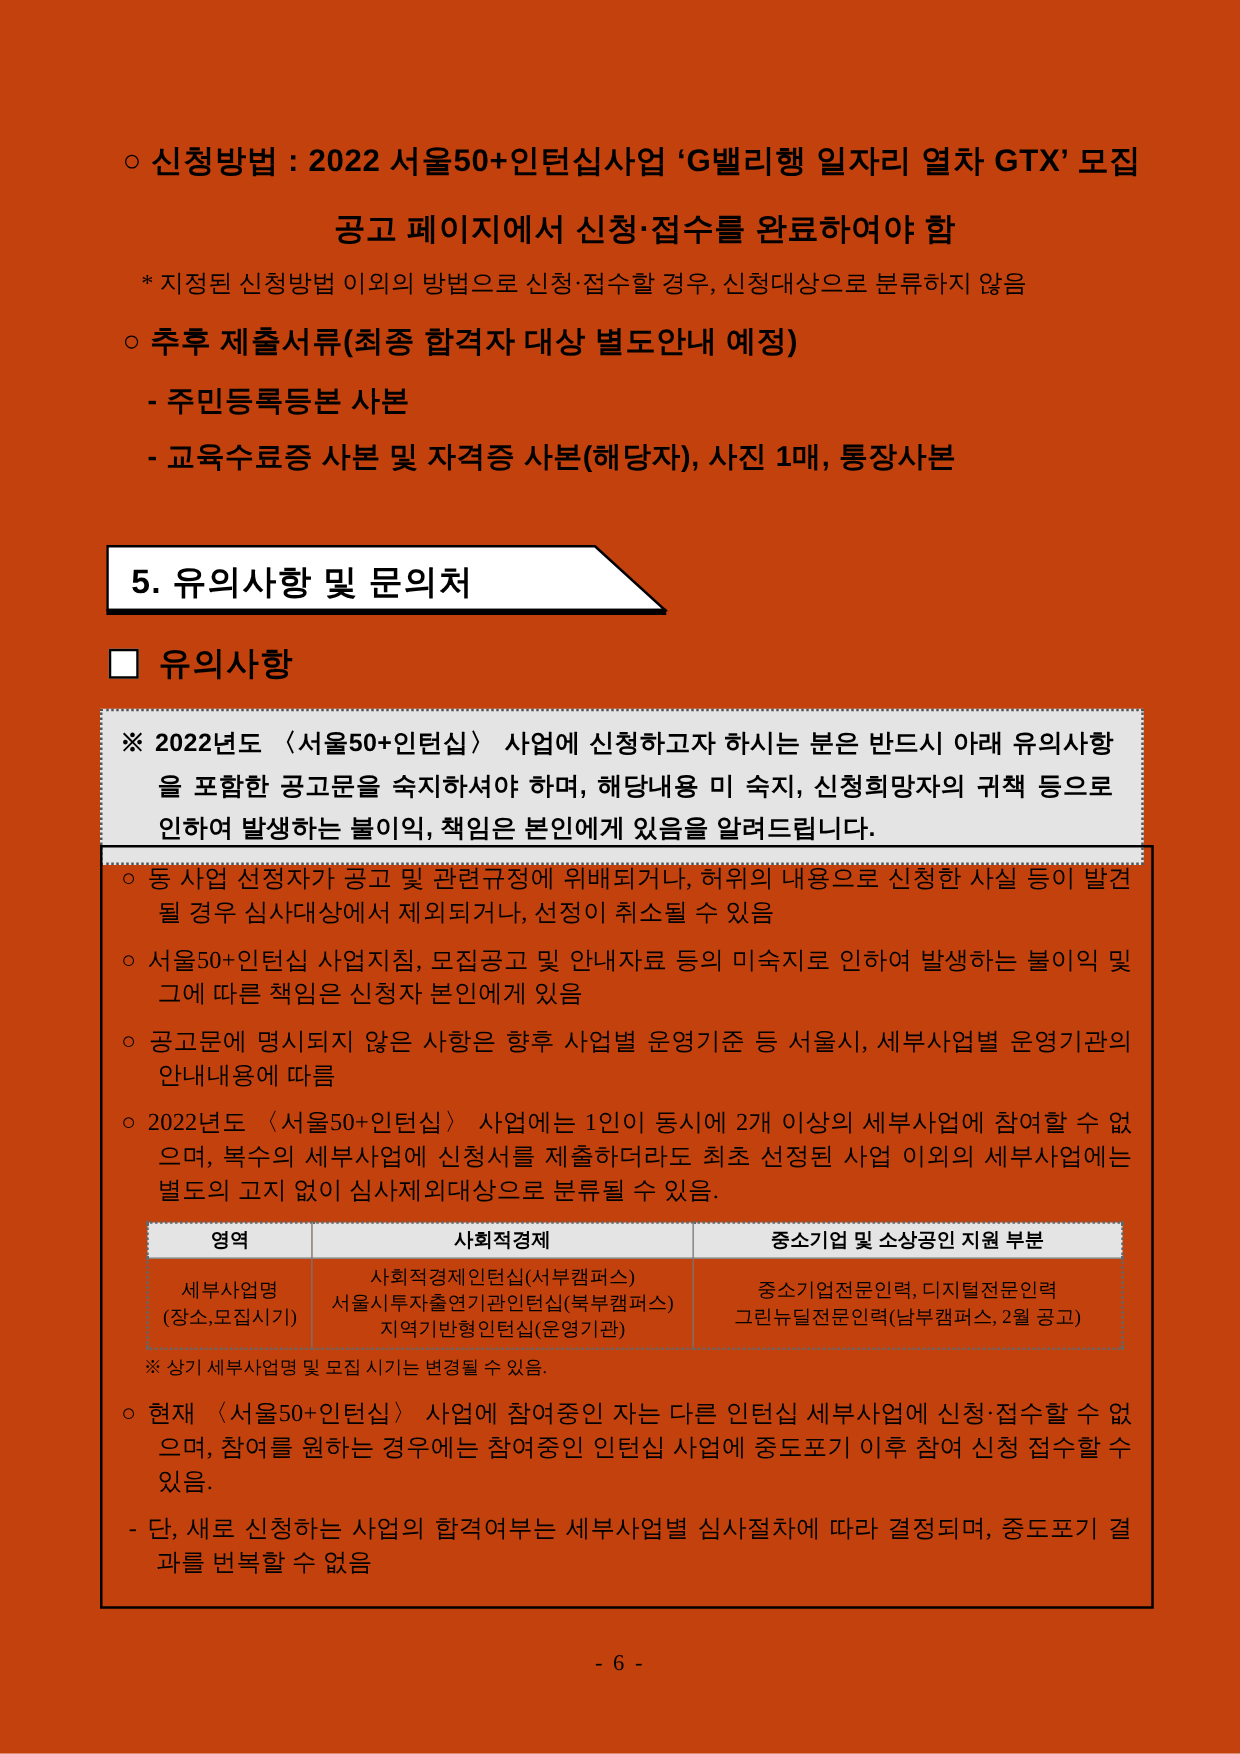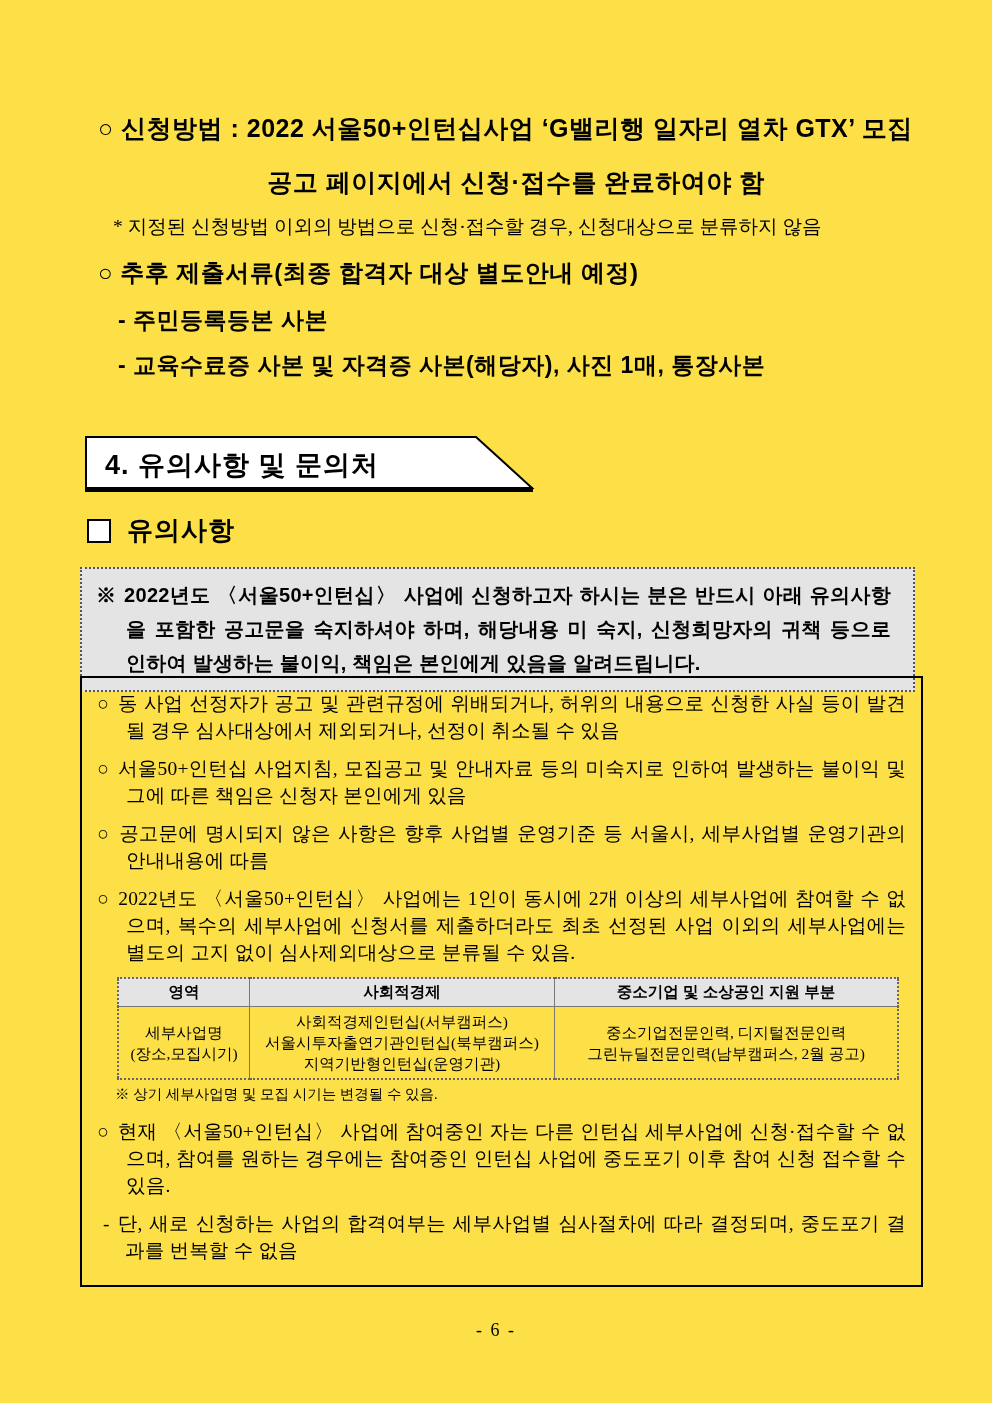--- a/index.html
+++ b/index.html
@@ -1,21 +1,21 @@
 <!DOCTYPE html>
 <html lang="ko"><head>
 <meta charset="utf-8">
 <style>
   html,body { margin:0; padding:0; background:#ffffff; }
   .page {
     position: relative;
     width: 992px;
     height: 1403px;
     margin: 0 auto;
-    background: #fde047;
+    background: #c2410c;
     color: #000;
     overflow: hidden;
     font-family: "Liberation Serif", serif;
   }
   .abs { position: absolute; }
 
   
   .intro-line1 {
     top: 112px; left: 98px; right: 58px;
     font-family: "Liberation Sans", sans-serif;
@@ -145,21 +145,21 @@
   <div class="abs intro-note">* 지정된 신청방법 이외의 방법으로 신청·접수할 경우, 신청대상으로 분류하지 않음</div>
   <div class="abs docs-title">○ 추후 제출서류(최종 합격자 대상 별도안내 예정)</div>
   <div class="abs docs-item docs-item1">- 주민등록등본 사본</div>
   <div class="abs docs-item docs-item2">- 교육수료증 사본 및 자격증 사본(해당자), 사진 1매, 통장사본</div>
 
   <div class="abs banner">
     <svg width="450" height="58" viewBox="0 0 450 58">
       <polygon points="1,2 391,2 447,53 1,53" fill="#ffffff" stroke="#000000" stroke-width="2"></polygon>
       <line x1="0" y1="54.5" x2="448" y2="54.5" stroke="#000000" stroke-width="5"></line>
     </svg>
-    <span class="banner-label">4. 유의사항 및 문의처</span>
+    <span class="banner-label">5. 유의사항 및 문의처</span>
   </div>
 
   <div class="abs subheading">
     <span class="sq"></span>
     <span class="txt">유의사항</span>
   </div>
 
   <div class="abs notice-box">
     <div class="notice-text"><span class="marker">※</span> <span>2022년도 〈서울50+인턴십〉 사업에 신청하고자 하시는 분은 반드시 아래 유의사항을 포함한 공고문을 숙지하셔야 하며, 해당내용 미 숙지, 신청희망자의 귀책 등으로 인하여 발생하는 불이익, 책임은 본인에게 있음을 알려드립니다.</span></div>
   </div>

